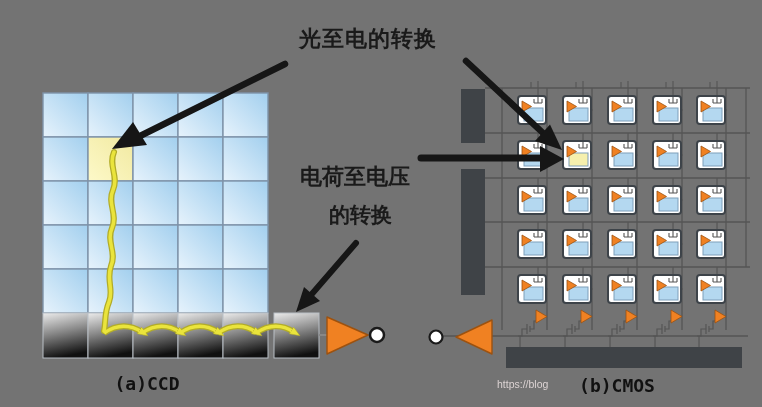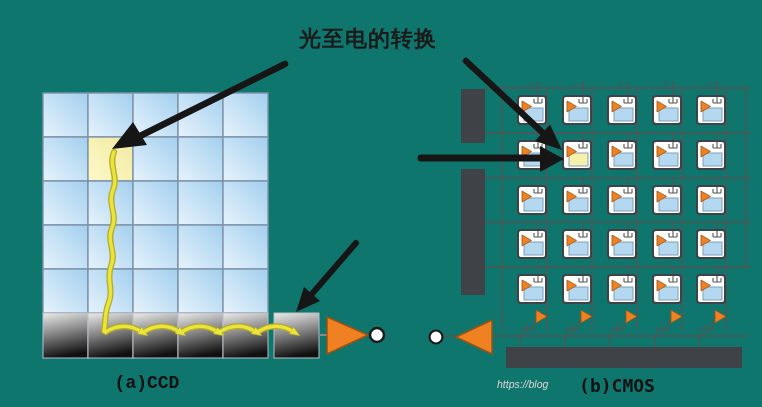--- a/index.html
+++ b/index.html
@@ -1,27 +1,27 @@
 <!DOCTYPE html>
 <html><head>
 <meta charset="utf-8">
 <style>
   html,body{margin:0;padding:0;background:#fff;}
   #stage{position:relative;width:762px;height:407px;overflow:hidden;
          font-family:"DejaVu Sans",sans-serif;}
   .lbl{position:absolute;color:#1a1a1a;font-weight:700;white-space:nowrap;}
   .cap{position:absolute;color:#111;font-family:"DejaVu Sans Mono","Liberation Mono",monospace;
        font-weight:700;font-size:18px;text-align:center;white-space:nowrap;}
-  .wm{position:absolute;font-family:"Liberation Sans",sans-serif;white-space:nowrap;font-style:italic;}
+  .wm{position:absolute;font-family:"Liberation Sans",sans-serif;white-space:nowrap;}
   svg{position:absolute;left:0;top:0;}
 </style>
 </head>
 <body>
 
-<div id="stage" style="background: #0f766e;">
+<div id="stage" style="background: #737373;">
 
   <svg id="dsvg" width="762" height="407" viewBox="0 0 762 407">
     <defs id="defs">
         <linearGradient id="gBlue" x1="0%" y1="100%" x2="100%" y2="0%">
           <stop offset="0%" stop-color="#e7f3fc"></stop>
           <stop offset="100%" stop-color="#a2cfee"></stop>
         </linearGradient>
         <linearGradient id="gYel" x1="0%" y1="100%" x2="100%" y2="0%">
           <stop offset="0%" stop-color="#fdf9c9"></stop>
           <stop offset="100%" stop-color="#f1e9a0"></stop>
@@ -375,22 +375,24 @@
         </g>
         <g>
           <line x1="356" y1="243" x2="311" y2="295" stroke="#161616" stroke-width="6" stroke-linecap="round"></line>
           <path d="M296,312 L304,287 L320,301 Z" fill="#161616" stroke-linejoin="round"></path>
         </g>
       </g>
   </svg>
 
   <span class="lbl" style="left: 299px; top: 24px; font-size: 22px; letter-spacing: 1px; color: rgb(26, 26, 26);">光至电的转换</span>
 
-
+  <span class="lbl" style="left: 300px; top: 162px; font-size: 22px; color: rgb(26, 26, 26);">电荷至电压</span>
+
+  <span class="lbl" style="left: 329px; top: 201px; font-size: 21px; color: rgb(26, 26, 26);">的转换</span>
 
   <span class="wm" style="left: 497px; top: 378px; font-size: 10.5px; color: rgb(221, 212, 212);">https://blog</span>
 
 
-  <span class="cap" style="left:103px;top:373px;width:88px;font-family:Liberation Mono, monospace;">(a)CCD</span>
+  <span class="cap" style="left:103px;top:373px;width:88px;">(a)CCD</span>
 
   <span class="cap" style="left:561px;top:375px;width:112px;text-align:center;">(b)CMOS</span>
 
 </div>
 
 </body></html>

